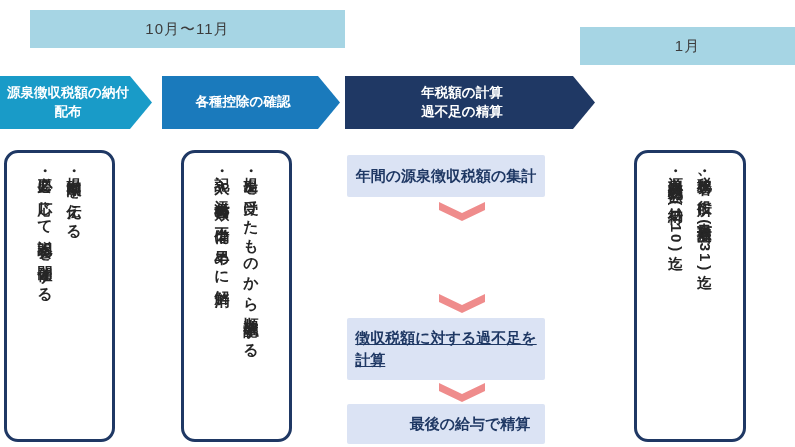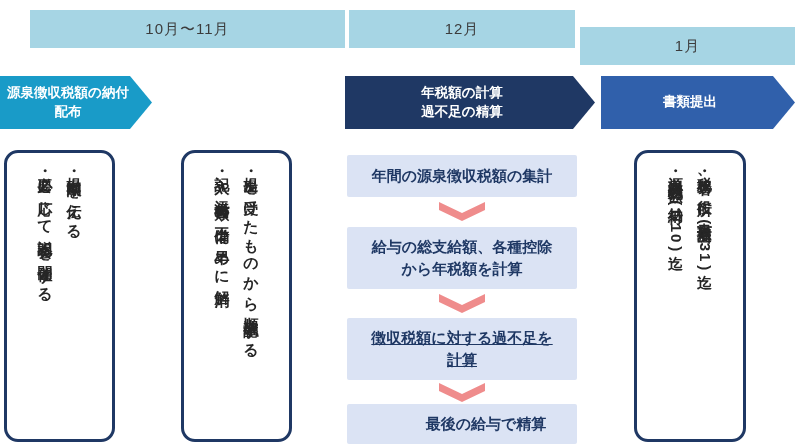--- a/index.html
+++ b/index.html
@@ -33,23 +33,23 @@
           display:flex; justify-content:center; overflow:hidden; padding:10px 4px; }
   .note-body { writing-mode:vertical-rl; text-orientation:mixed;
                font-size:15px; font-weight:bold; color:#262626;
                letter-spacing:2px; line-height:1.6; }
   .note-item { margin:0 5px; }
   .note1 { left:4px;   width:111px; }
   .note2 { left:181px; width:111px; }
   .note4 { left:634px; width:112px; }
 
   
-  .pbox { position:absolute; left:347px; width:230px; background:var(--process-box,#dbe3f4);
+  .pbox { position:absolute; left:347px; width:198px; background:var(--process-box,#dbe3f4);
           color:#1f3864; font-weight:bold; font-size:15px; line-height:1.5;
-          display:flex; align-items:center; justify-content:center; text-align:center;
+          display:flex; align-items:center; justify-content:center; text-align:left;
           border-radius:2px; }
   .pbox .pbox-label { white-space:pre-line; }
   .pboxA { top:155px; height:42px; }
   .pboxB { top:227px; height:62px; }
   .pboxC { top:318px; height:62px;text-decoration:underline; }
   .pboxD { top:404px; height:40px;padding-left:48px; }
 
   
   .chev { position:absolute; left:439px; width:46px; height:19px;
           background:var(--arrow-down,#ef8c8c);
@@ -59,37 +59,34 @@
   .chev3 { top:383px; }
 </style>
 </head>
 <body>
 
 <div class="canvas">
 
   <div class="tbar tbar1">
     <span>10月〜11月</span>
   </div>
-  <div class="tbar tbar2">
-    <span>12月</span>
-  </div>
   <div class="tbar tbar3">
     <span>1月</span>
   </div>
 
   <div class="step step1">
     <div class="step-label">源泉徴収税額の納付
 配布</div>
   </div>
+  <div class="step step2">
+    <div class="step-label">各種控除の確認</div>
+  </div>
   <div class="step step3">
     <div class="step-label">年税額の計算
 過不足の精算</div>
-  </div>
-  <div class="step step4">
-    <div class="step-label">書類提出</div>
   </div>
 
   <div class="note note1">
     <div class="note-body">
       <div class="note-item">・提出期限を伝える</div>
       <div class="note-item">・必要に応じて説明会を開催する</div>
     </div>
   </div>
 
   <div class="note note2">
@@ -97,24 +94,20 @@
       <div class="note-item">・提出を受けたものから順次確認する</div>
       <div class="note-item">・記入や添付書類の不備は早めに解消</div>
     </div>
   </div>
 
   <div class="pbox pboxA">
     <div class="pbox-label">年間の源泉徴収税額の集計</div>
   </div>
   <div class="chev chev1"></div>
 
-  <div class="pbox pboxB">
-    <div class="pbox-label">給与の総支給額、各種控除
-から年税額を計算</div>
-  </div>
   <div class="chev chev2"></div>
 
   <div class="pbox pboxC">
     <div class="pbox-label">徴収税額に対する過不足を
 計算</div>
   </div>
   <div class="chev chev3"></div>
 
   <div class="pbox pboxD">
     <div class="pbox-label">最後の給与で精算</div>

